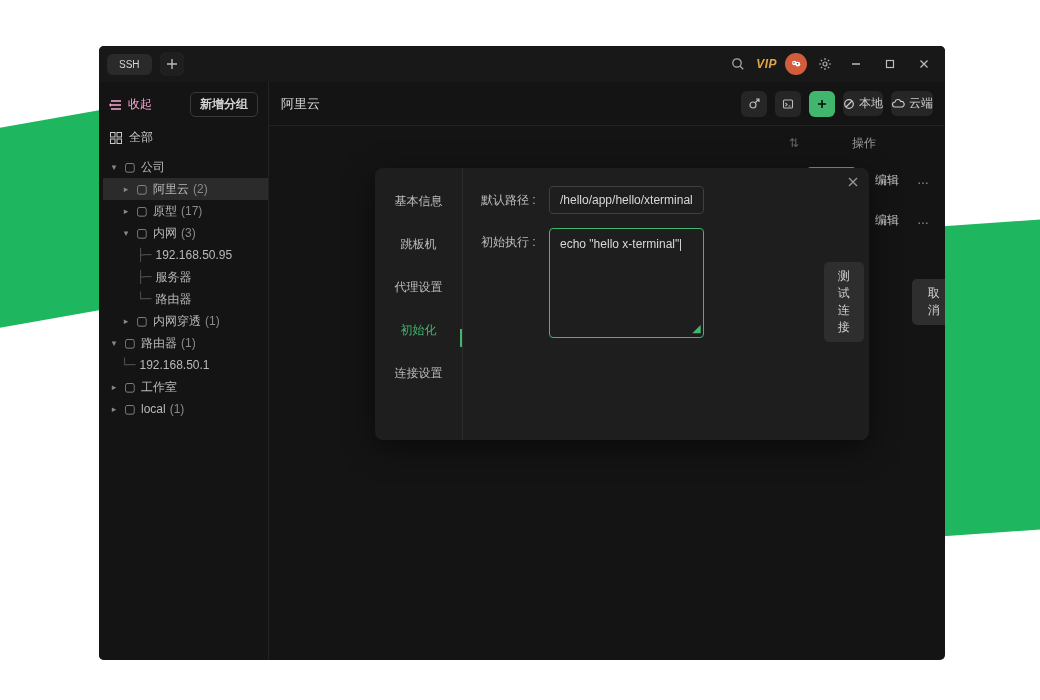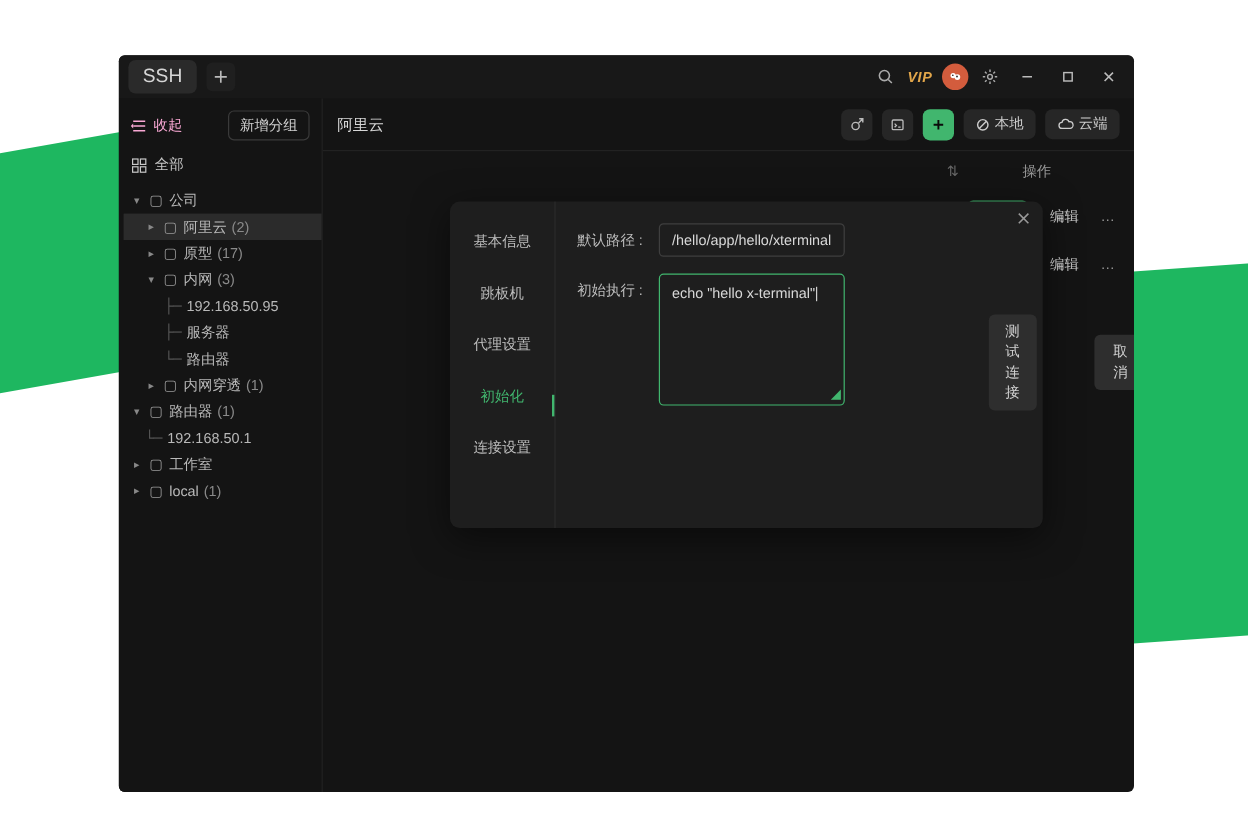--- a/index.html
+++ b/index.html
@@ -22,56 +22,56 @@
     display: flex; flex-direction: column;
   }
 
   
   .titlebar {
     height: 36px; background: #181818; display: flex; align-items: center;
     padding: 0 8px; gap: 8px;
   }
   .tb-tab {
     background: #2a2a2a; color: #d6d6d6; padding: 5px 12px; border-radius: 6px;
-    font-size: 16px;
+    font-size: 10px;
   }
   .tb-plus {
     width: 24px; height: 24px; display:flex; align-items:center; justify-content:center;
     color:#bbb; border-radius:5px; background:#1f1f1f;
   }
   .tb-spacer { flex: 1; }
   .tb-icon { width: 20px; height: 20px; display:flex;align-items:center;justify-content:center; color:#aaa; }
   .tb-winicon { width: 26px; height:26px; display:flex;align-items:center;justify-content:center;color:#bbb;}
   .vip { color:#e2a64a; font-weight:700; font-style:italic; font-size:12px; letter-spacing:0.5px;}
   .avatar { width:22px;height:22px;border-radius:50%;background:#d35c3d;display:flex;align-items:center;justify-content:center;font-size:10px;color:#fff;}
 
   
   .body { flex:1; display:flex; }
   .sidebar { width: 170px; background:#141414; border-right:1px solid #222; display:flex;flex-direction:column; }
   .sidebar-top { display:flex; align-items:center; justify-content:space-between; padding:10px 10px 6px 10px;}
   .collapse-btn { display:flex;align-items:center;gap:5px;color:#f9a8d4;}
-  .newgroup-btn { border:1px solid #3a3a3a; color:#d2d2d2; background:transparent; padding:3px 9px; border-radius:5px; font-size:12px;}
+  .newgroup-btn { border:1px solid #3a3a3a; color:#d2d2d2; background:transparent; padding:3px 9px; border-radius:5px; font-size:12px;font-weight:bold;}
   .sidebar-all { display:flex;align-items:center;gap:6px;padding:6px 10px 8px 10px;color:#c9c9c9;}
 
   .tree { padding: 2px 0 0 4px; font-size:12px; }
   .tree-node { display:flex;align-items:center;gap:4px;height:22px;padding:0 6px;color:#b9b9b9; white-space:nowrap;}
   .tree-node.selected { background:#2b2b2b; }
   .tree-arrow { width:10px;display:inline-flex;justify-content:center;color:#888;font-size:9px;}
   .tree-folder-icon { width:14px;display:inline-flex;justify-content:center;color:#9a9a9a;}
   .tree-leaf-line { color:#555; font-family:monospace; }
   .indent-1{padding-left:18px;} .indent-2{padding-left:34px;}
   .count{color:#8a8a8a;}
 
   .content { flex:1; display:flex;flex-direction:column; }
   .content-header { height:44px; display:flex;align-items:center;padding:0 12px;gap:8px;border-bottom:1px solid #222;}
   .content-title { color:#d8d8d8; font-size:13px; }
   .content-header .spacer{flex:1;}
   .sq-btn { width:26px;height:26px;border-radius:6px;background:#262626;display:flex;align-items:center;justify-content:center;color:#bbb;}
   .sq-btn-green{background:#41b66e;color:#0a0a0a;width:26px;height:26px;border-radius:6px;display:flex;align-items:center;justify-content:center;}
-  .pill-btn { display:flex;align-items:center;gap:4px;padding:4px 10px;border-radius:6px;background:#262626;color:#ccc;}
+  .pill-btn { display:flex;align-items:center;gap:4px;padding:4px 0;border-radius:6px;background:#262626;color:#ccc;}
 
   .list-head { height:34px;display:flex;align-items:center;padding:0 16px;color:#9a9a9a;}
   .list-head .col{flex:1;}
   .list-head .ops{width:130px;text-align:center;}
   .sort-icon{color:#666;margin-left:4px;}
 
   .list-row { height:40px;display:flex;align-items:center;padding:0 16px;gap:8px;}
   .list-row .col-main{flex:1;}
   .btn-connect{background:#41b66e;color:#0b0b0b;padding:5px 12px;border-radius:5px;font-size:12px;}
   .btn-edit{color:#ccc;padding:5px 10px;}

